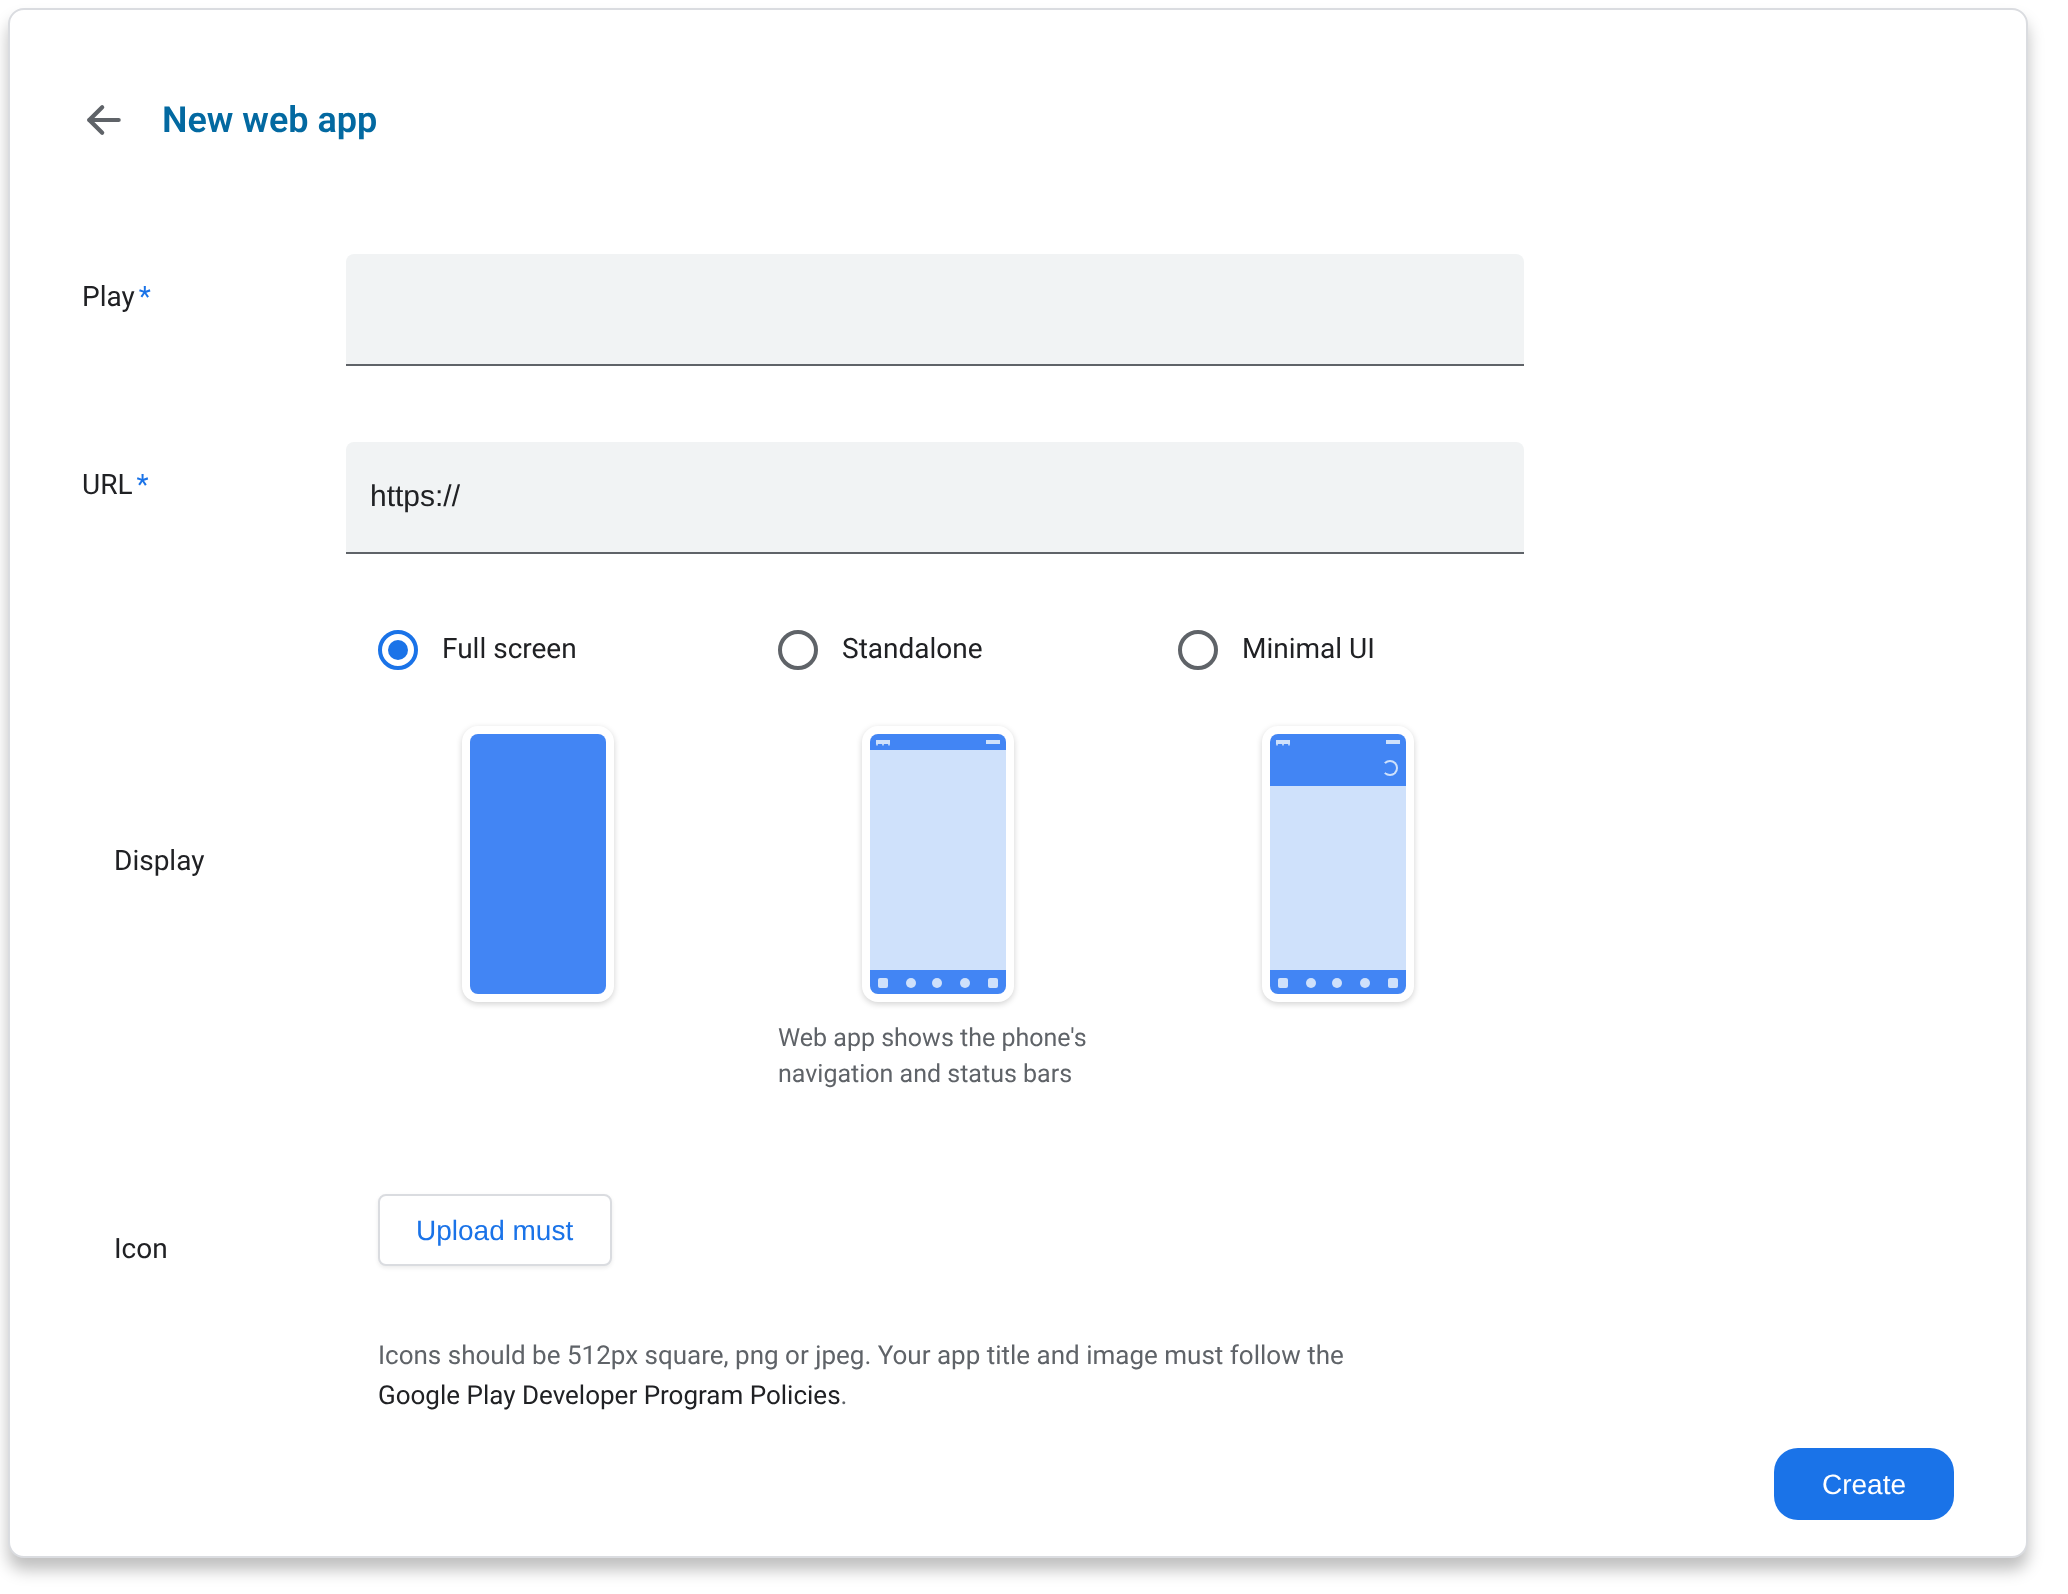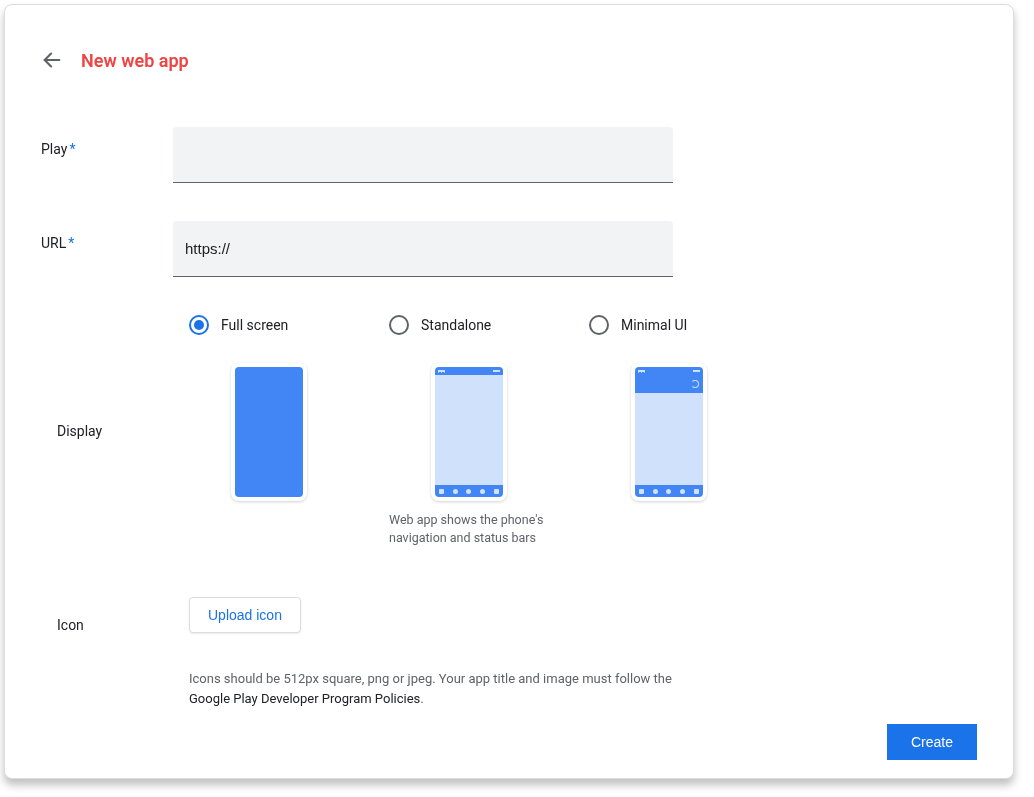--- a/index.html
+++ b/index.html
@@ -20,41 +20,41 @@
       padding: 44px 36px 0 36px;
     }
     .header {
       display: flex;
       align-items: center;
       gap: 18px;
       margin-bottom: 56px;
     }
     .back-btn { display:inline-flex; color:#5f6368; cursor:pointer; }
     .title {
-      font-size: 18px; font-weight: 600; color:#ef4444;
+      font-size: 18px; font-weight: 600; color:#0369a1;
       letter-spacing: 0;
     }
     .form-row {
       display: flex;
       align-items: flex-start;
       margin-bottom: 38px;
     }
     .form-row.display-row { align-items: center; margin-bottom: 50px; }
     .label-col {
       width: 132px;
       flex-shrink: 0;
       padding-top: 14px;
       font-size: 14px;
       color: #202124;
     }
     .label-col.nooffset { padding-top: 0; margin-left: 16px; }
     .asterisk { color:#1a73e8; margin-left:2px; }
     .input-col { flex: 0 0 500px; }
     .text-input {
-      width: 500px;
+      width: 589px;
       height: 56px;
       border: none;
       border-bottom: 1px solid #5f6368;
       background: #f1f3f4;
       border-top-left-radius: 4px;
       border-top-right-radius: 4px;
       font-size: 15px;
       padding: 0 12px;
       color: #202124;
       outline: none;
@@ -121,21 +121,21 @@
       background:#fff; border:1px solid #dadce0; border-radius:4px;
       color:#1a73e8; font-size:14px; padding:9px 18px;
       cursor:pointer; font-weight:500;
       box-shadow: 0 1px 2px rgba(0,0,0,0.08);
     }
     .icon-help { font-size:13px; color:#5f6368; line-height:1.5; max-width: 500px; }
     .icon-help a { color:#202124; text-decoration:none; }
     .create-btn {
       position:absolute; right:36px; bottom:18px;
       background:#1a73e8; color:#fff; border:none;
-      border-radius:0; font-size:14px; font-weight:500;
+      border-radius:12px; font-size:14px; font-weight:500;
       padding:10px 24px; cursor:pointer;
     }
   </style>
 </head>
 <body>
 
 <div class="card">
 
   <div class="header">
     <span class="back-btn">
@@ -238,21 +238,21 @@
           </div>
         </div>
       </div>
 
     </div>
   </div>
 
   <div class="form-row" style="margin-bottom:36px; align-items:flex-end;">
     <div class="label-col nooffset">Icon</div>
     <div>
-      <button class="upload-btn">Upload icon</button>
+      <button class="upload-btn">Upload must</button>
     </div>
   </div>
 
   <div class="form-row" style="margin-bottom:16px;">
     <div class="label-col nooffset"></div>
     <div class="icon-help">
       <span>Icons should be 512px square, png or jpeg. Your app title and image must follow the </span><a href="#">Google Play Developer Program Policies</a><span>.</span>
     </div>
   </div>
 

